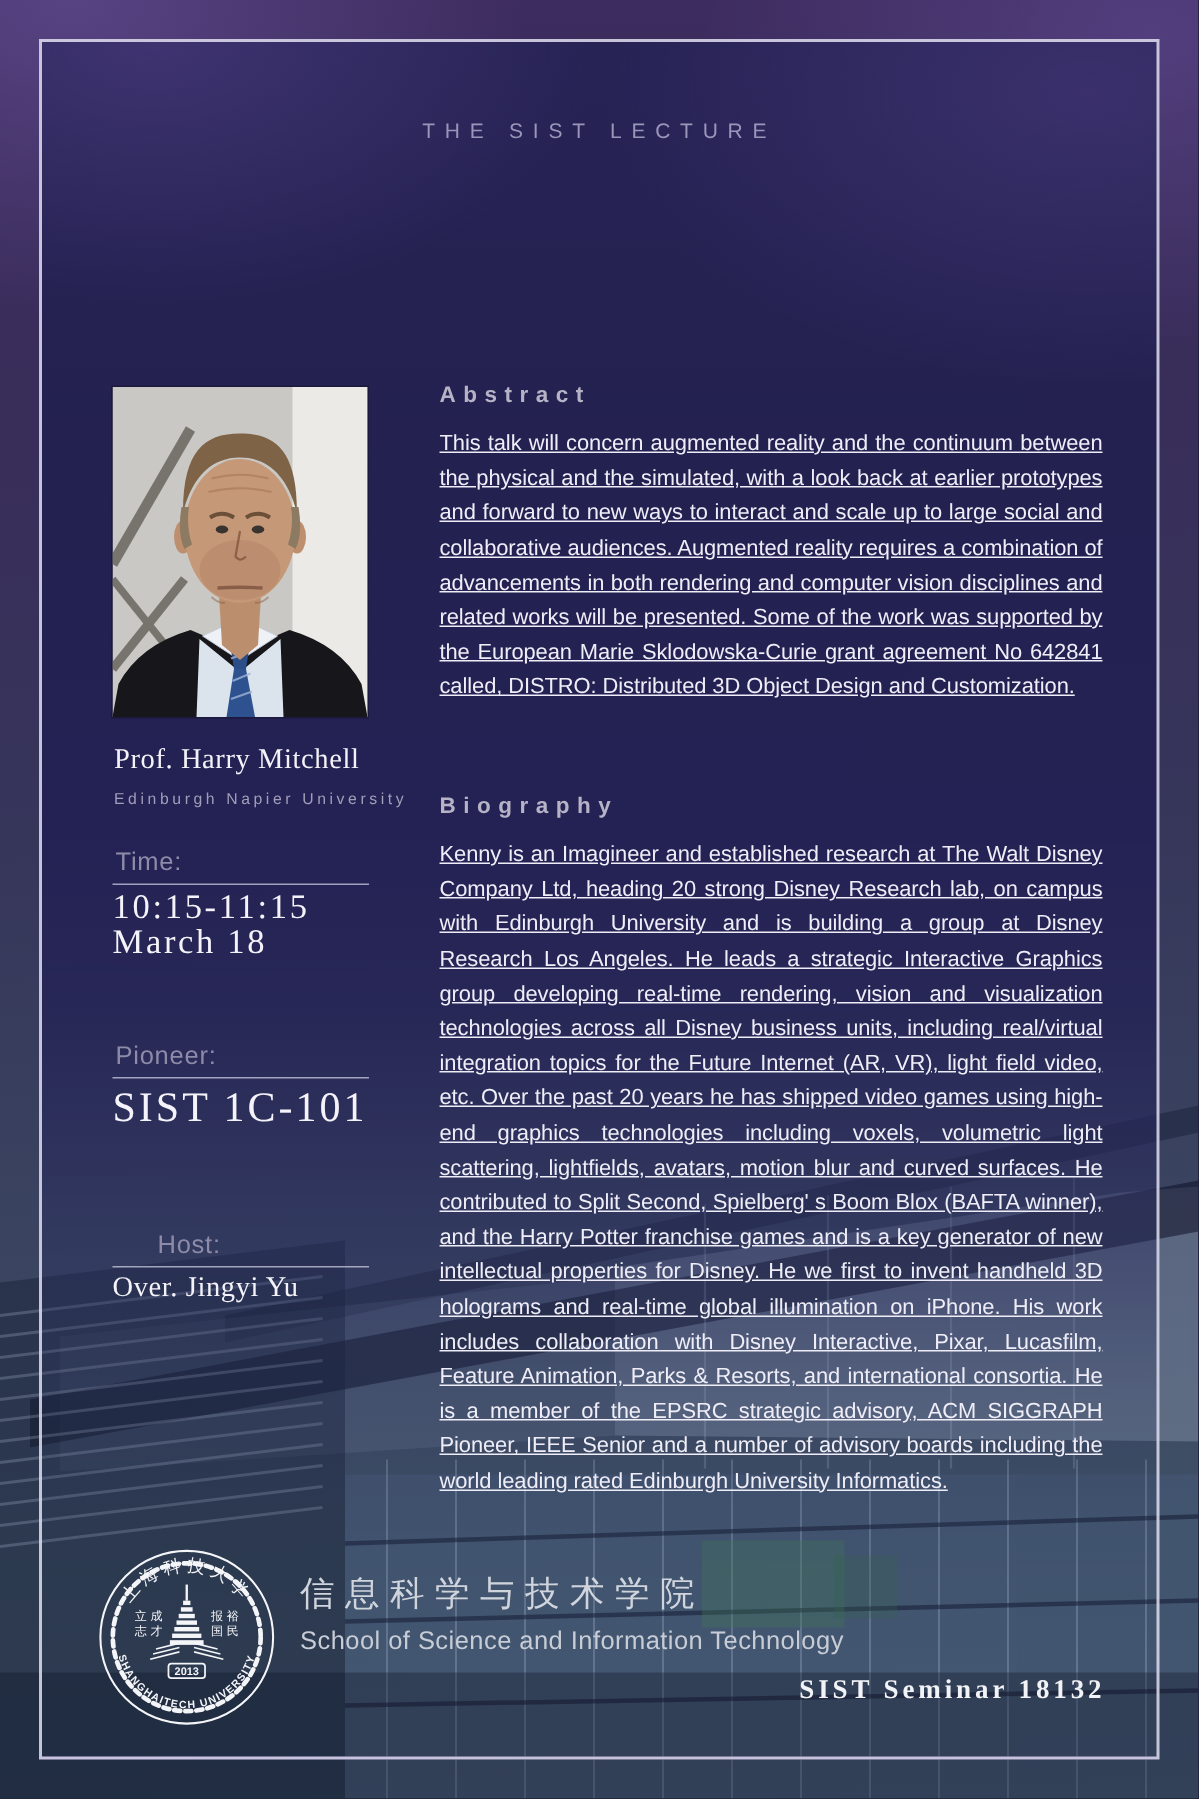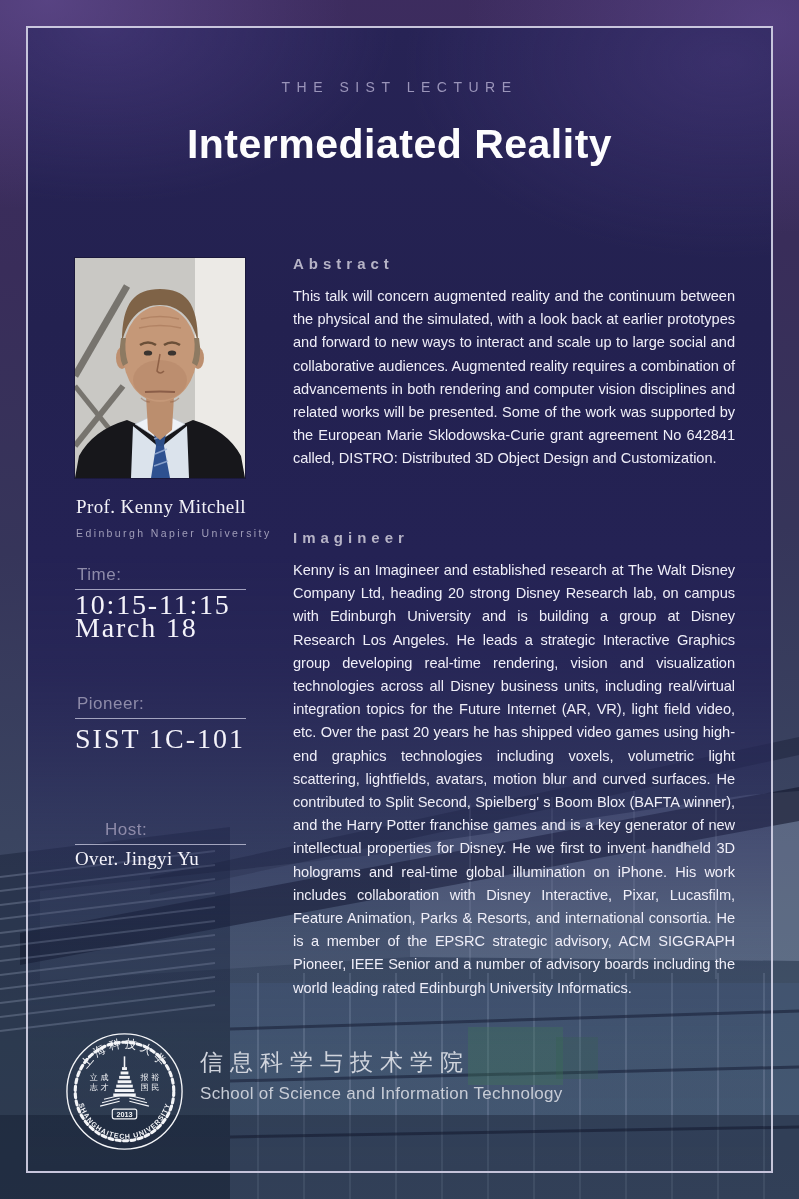--- a/index.html
+++ b/index.html
@@ -45,28 +45,28 @@
     left:0;right:0;top:121px;text-align:center;
     font-size:41px;font-weight:700;color:#fdfdfe;letter-spacing:.5px;
   }
   
   .photo{left:75px;top:258px;width:170px;height:220px;box-shadow:0 0 0 1px rgba(0,0,0,.25);}
   .speaker-name{left:76px;top:496px;font-family:var(--serif);font-size:19px;color:#f3f2f8;letter-spacing:.4px;}
   .speaker-aff{left:76px;top:527px;font-size:10.5px;font-weight:400;letter-spacing:2.4px;color:#a19eb9;}
   .field-label{font-size:17px;color:#8e8ba9;letter-spacing:.5px;}
   .rule{width:171px;height:1px;background:rgba(210,210,232,.72);}
   .serif-val{font-family:var(--serif);color:#f4f3fa;}
-  .time-vals{left:75px;top:593px;font-size:28px;letter-spacing:1.8px;line-height:23px;}
+  .time-vals{left:75px;top:593px;font-size:23px;letter-spacing:1.8px;line-height:23px;}
   .loc-val{left:75px;top:723px;font-size:28px;letter-spacing:2px;}
   .host-val{left:75px;top:848px;font-size:19px;letter-spacing:.4px;}
   
   .section-head{font-size:15px;font-weight:600;letter-spacing:5px;color:#b6b3c6;}
   .section-body{
     width:442px;text-align:justify;color:#efeef8;
-    font-size:14.6px;line-height:23.2px;letter-spacing:-0.05px;
+    font-size:14.6px;line-height:23.2px;letter-spacing:-0.05px;text-decoration:underline;
   }
   
   .school-cn{left:200px;top:1047px;font-size:23px;letter-spacing:7px;color:#d0d4dd;}
   .school-en{left:200px;top:1084px;font-size:17px;letter-spacing:.3px;color:#c7ccd6;}
   .seminar-code{
     right:62px;top:1116px;font-family:var(--serif);font-weight:700;
     font-size:18px;letter-spacing:2.6px;color:#f2f3f6;
   }
   .seal{left:64px;top:1031px;width:121px;height:121px;}
 </style>
@@ -131,21 +131,20 @@
         <line x1="0" y1="472" x2="215" y2="446"></line>
     </g>
     <rect x="0" y="556" width="799" height="84" fill="rgba(12,16,34,0.35)"></rect>
   </svg>
 
   <div class="panel"></div>
 
   <div class="content">
 
     <div class="abs kicker">THE SIST LECTURE</div>
-    <div class="abs title">Intermediated Reality</div>
 
     <svg class="abs photo" viewBox="0 0 170 220">
       <rect x="0" y="0" width="170" height="220" fill="#c9c8c4"></rect>
       <rect x="120" y="0" width="50" height="220" fill="#eceae6"></rect>
       <g stroke="#55514b" opacity="0.7">
         <line x1="0" y1="118" x2="52" y2="28" stroke-width="7"></line>
         <line x1="0" y1="188" x2="48" y2="128" stroke-width="6"></line>
         <line x1="0" y1="128" x2="40" y2="178" stroke-width="5"></line>
       </g>
       <g>
@@ -181,42 +180,42 @@
         <path d="M65,87 Q73,82 81,87" stroke="#6b4f38" stroke-width="2.6" fill="none"></path>
         <path d="M89,87 Q97,82 105,87" stroke="#6b4f38" stroke-width="2.6" fill="none"></path>
         <ellipse cx="73" cy="95" rx="4.2" ry="2.6" fill="#3a3430"></ellipse>
         <ellipse cx="97" cy="95" rx="4.2" ry="2.6" fill="#3a3430"></ellipse>
         <path d="M85,96 L82,113 Q85,117 89,113" stroke="rgba(130,85,60,0.8)" stroke-width="1.5" fill="none"></path>
         <path d="M70,134 Q85,133 100,134" stroke="#8a5d48" stroke-width="2.2" fill="none"></path>
         <path d="M66,140 Q70,144 75,144 M104,140 Q100,144 95,144" stroke="rgba(140,90,65,0.45)" stroke-width="1.2" fill="none"></path>
       </g>
     </svg>
 
-    <div class="abs speaker-name">Prof. Kenny Mitchell</div>
+    <div class="abs speaker-name">Prof. Harry Mitchell</div>
     <div class="abs speaker-aff">Edinburgh Napier University</div>
 
     <div class="abs field-label" style="left:77px;top:565px;">Time:</div>
     <div class="abs rule" style="left:75px;top:589px;"></div>
     <div class="abs serif-val time-vals">
       <div>10:15-11:15</div>
       <div>March 18</div>
     </div>
 
     <div class="abs field-label" style="left:77px;top:694px;">Pioneer:</div>
     <div class="abs rule" style="left:75px;top:718px;"></div>
     <div class="abs serif-val loc-val">SIST 1C-101</div>
 
     <div class="abs field-label" style="left:77px;top:820px;margin-left:28px;">Host:</div>
     <div class="abs rule" style="left:75px;top:844px;"></div>
     <div class="abs serif-val host-val">Over. Jingyi Yu</div>
 
     <div class="abs section-head" style="left:293px;top:255px;">Abstract</div>
     <div class="abs section-body" style="left:293px;top:285px;">This talk will concern augmented reality and the continuum between the physical and the simulated, with a look back at earlier prototypes and forward to new ways to interact and scale up to large social and collaborative audiences. Augmented reality requires a combination of advancements in both rendering and computer vision disciplines and related works will be presented. Some of the work was supported by the European Marie Sklodowska-Curie grant agreement No 642841 called, DISTRO: Distributed 3D Object Design and Customization.</div>
 
-    <div class="abs section-head" style="left:293px;top:529px;">Imagineer</div>
+    <div class="abs section-head" style="left:293px;top:529px;">Biography</div>
     <div class="abs section-body" style="left:293px;top:559px;">Kenny is an Imagineer and established research at The Walt Disney Company Ltd, heading 20 strong Disney Research lab, on campus with Edinburgh University and is building a group at Disney Research Los Angeles. He leads a strategic Interactive Graphics group developing real-time rendering, vision and visualization technologies across all Disney business units, including real/virtual integration topics for the Future Internet (AR, VR), light field video, etc. Over the past 20 years he has shipped video games using high-end graphics technologies including voxels, volumetric light scattering, lightfields, avatars, motion blur and curved surfaces. He contributed to Split Second, Spielberg' s Boom Blox (BAFTA winner), and the Harry Potter franchise games and is a key generator of new intellectual properties for Disney. He we first to invent handheld 3D holograms and real-time global illumination on iPhone. His work includes collaboration with Disney Interactive, Pixar, Lucasfilm, Feature Animation, Parks &amp; Resorts, and international consortia. He is a member of the EPSRC strategic advisory, ACM SIGGRAPH Pioneer, IEEE Senior and a number of advisory boards including the world leading rated Edinburgh University Informatics.</div>
 
     <svg class="abs seal" viewBox="0 0 124 124">
       <defs>
         <path id="arcTop" d="M 17,62 A 45,45 0 0 1 107,62"></path>
         <path id="arcBottom" d="M 13.5,62 A 48.5,48.5 0 0 0 110.5,62"></path>
       </defs>
       <circle cx="62" cy="62" r="59" fill="none" stroke="#f4f5f8" stroke-width="1.4"></circle>
       <circle cx="62" cy="62" r="50.5" fill="none" stroke="#f4f5f8" stroke-width="3.2" stroke-dasharray="4.2 3.4" stroke-linecap="round"></circle>
       <text font-family="'DejaVu Sans', sans-serif" font-size="12" letter-spacing="3.5" fill="#f4f5f8">
@@ -249,14 +248,15 @@
       <g font-family="'DejaVu Sans', sans-serif" font-size="8.2" fill="#f4f5f8" text-anchor="middle">
         <text x="36" y="50">立 成</text>
         <text x="36" y="60.5">志 才</text>
         <text x="88" y="50">报 裕</text>
         <text x="88" y="60.5">国 民</text>
       </g>
     </svg>
 
     <div class="abs school-en">School of Science and Information Technology</div>
     <div class="abs school-cn">信息科学与技术学院</div>
+    <div class="abs seminar-code">SIST Seminar 18132</div>
   </div>
 </div>
 
 </body></html>

